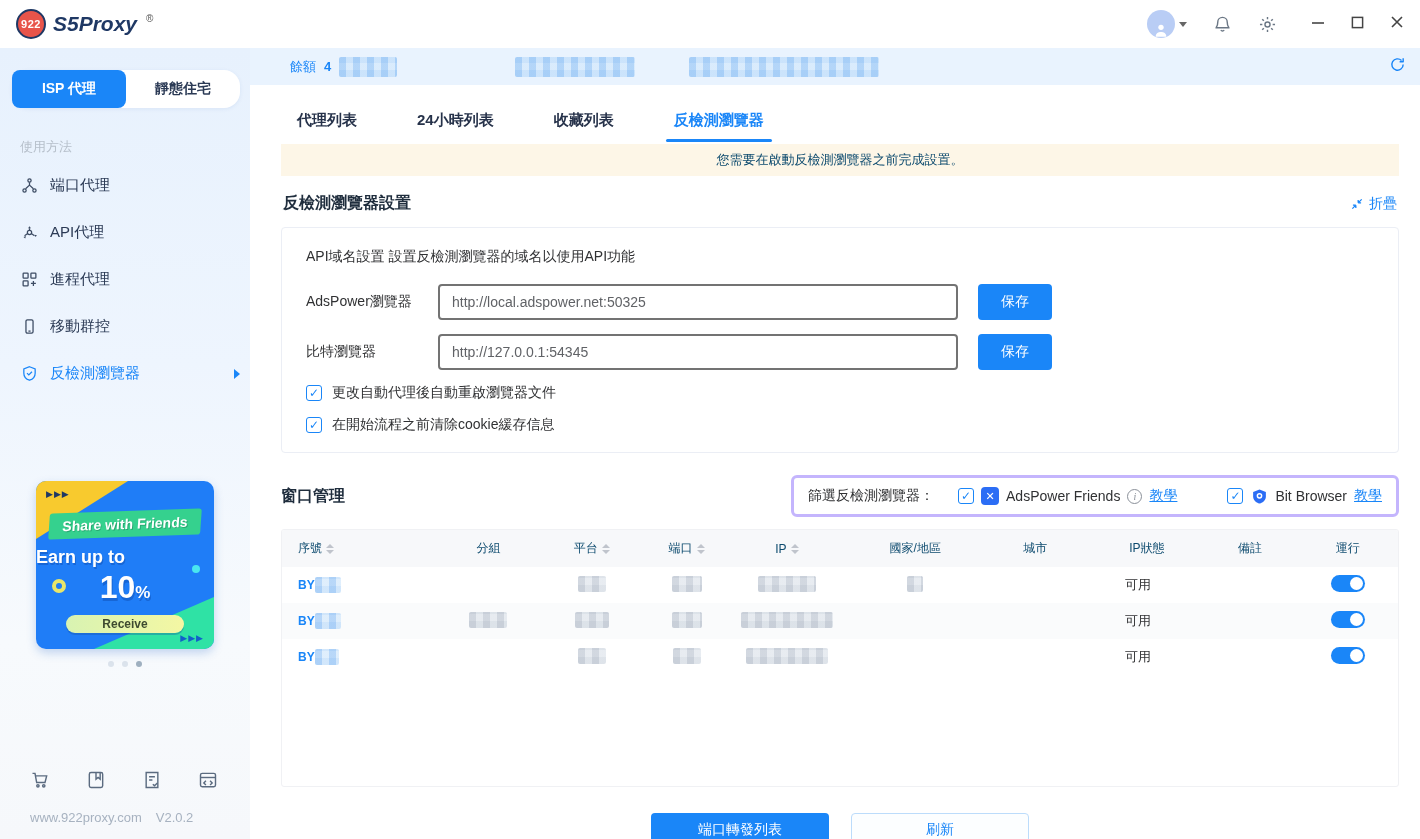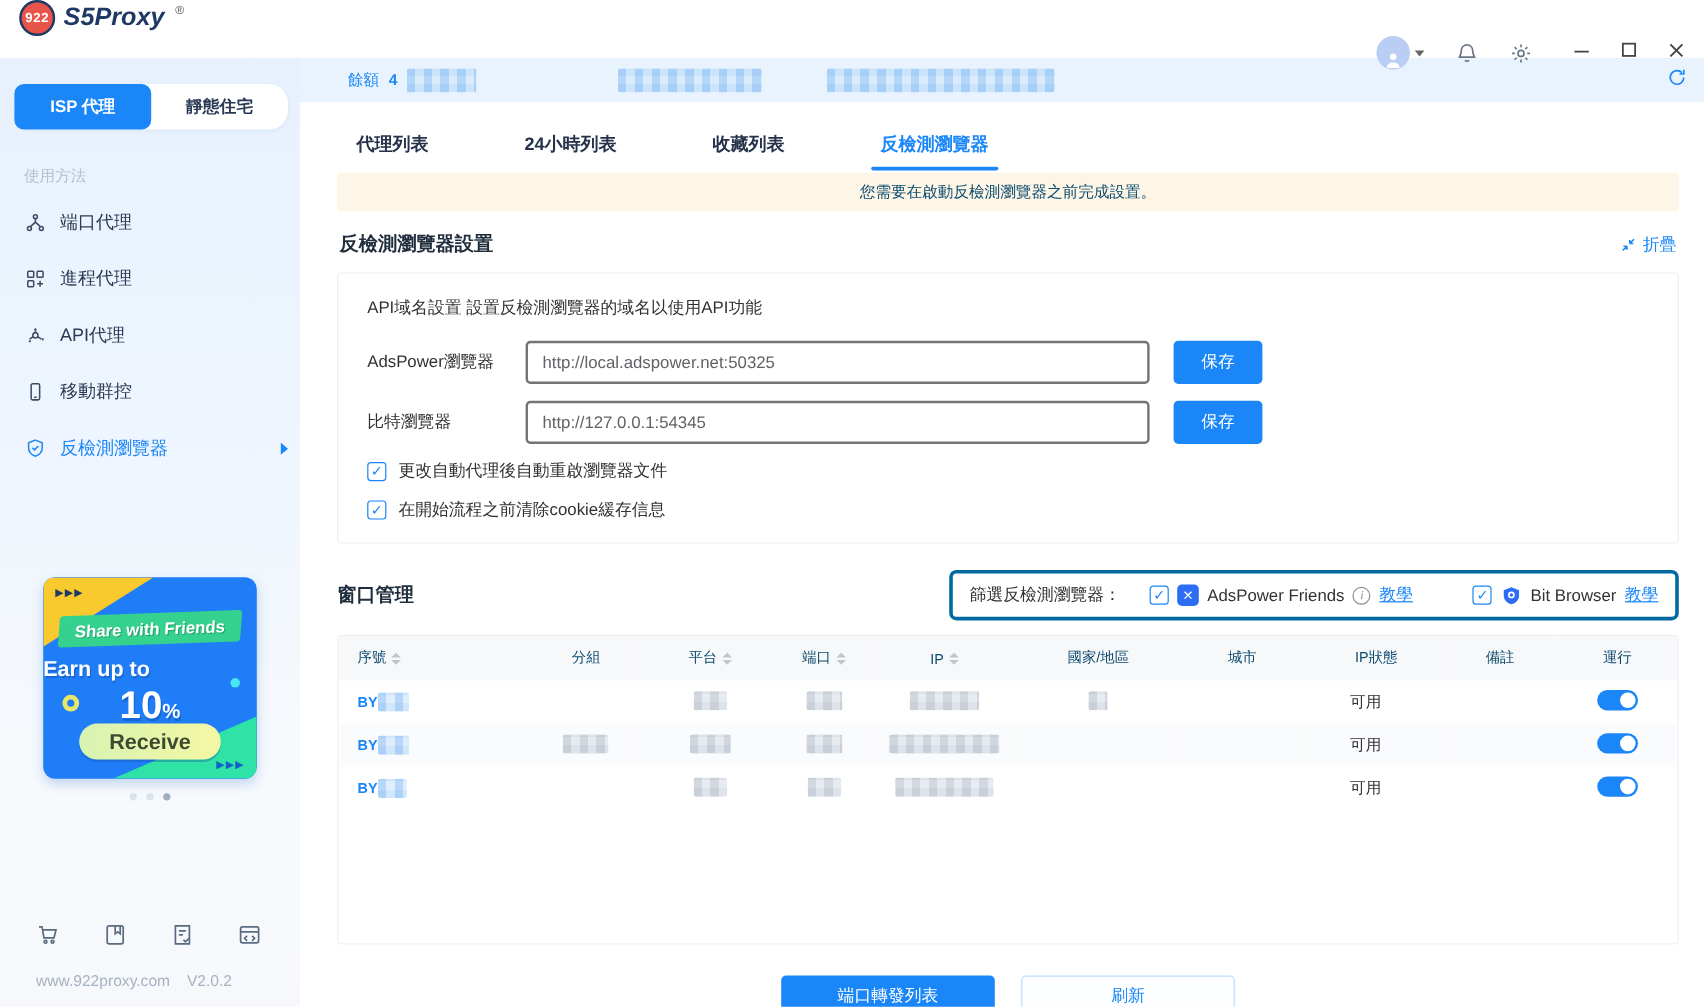--- a/index.html
+++ b/index.html
@@ -1,20 +1,20 @@
 <!DOCTYPE html>
 <html><head>
 <meta charset="utf-8">
 <style>
   * { margin:0; padding:0; box-sizing:border-box; }
   html,body { width:1420px; height:839px; font-family:"Liberation Sans","DejaVu Sans",sans-serif; background:#fff; overflow:hidden; }
   .app { position:relative; width:1420px; height:839px; background:#fff; }
 
   
-  .titlebar { position:absolute; top:0; left:0; right:0; height:48px; background:#fff; display:flex; align-items:flex-start; padding:0 16px; z-index:30;flex-direction:column; }
+  .titlebar { position:absolute; top:0; left:0; right:0; height:48px; background:#fff; display:flex; align-items:center; padding:0 16px; z-index:30; }
   .logo { display:flex; align-items:center; gap:7px; }
   .logo-badge { width:30px; height:30px; border-radius:50%; background:#e8544a; border:2px solid #1f3864; color:#fff; font-size:11px; font-weight:bold; display:flex; align-items:center; justify-content:center; letter-spacing:.5px; }
   .logo-text { font-size:21px; font-weight:bold; font-style:italic; color:#1f3864; }
   .logo-reg { font-size:10px; color:#555; margin-left:2px; align-self:flex-start; margin-top:4px; }
   .tb-right { margin-left:auto; display:flex; align-items:center; gap:26px; }
   .avatar-wrap { display:flex; align-items:center; gap:4px; }
   .avatar { width:28px; height:28px; border-radius:50%; background:#b9cdf5; display:flex; align-items:flex-end; justify-content:center; overflow:hidden; }
   .avatar svg { display:block; }
   .caret-down { width:0; height:0; border-left:4px solid transparent; border-right:4px solid transparent; border-top:5px solid #666; }
   .tb-icon { color:#6b7785; display:flex; align-items:center; }
@@ -36,21 +36,21 @@
   .banner { margin:84px auto 0; width:178px; height:168px; background:#1f7df7; border-radius:10px; position:relative; overflow:hidden; box-shadow:0 4px 10px rgba(30,100,200,.25); }
   .banner .tri-y { position:absolute; top:0; left:0; width:92px; height:58px; background:#f8ca2e; clip-path:polygon(0 0,100% 0,0 100%); }
   .banner .tri-g { position:absolute; bottom:0; right:0; width:120px; height:52px; background:#2fe2a5; clip-path:polygon(100% 0,100% 100%,0 100%); }
   .banner .arr { position:absolute; font-size:9px; color:#1f3864; letter-spacing:1px; font-weight:bold; }
   .banner .arr.tl { top:8px; left:10px; }
   .banner .arr.br { bottom:6px; right:10px; color:#1260c9; }
   .ribbon { position:absolute; top:30px; left:13px; right:13px; background:#35d18e; color:#fff; font-weight:bold; font-size:14px; text-align:center; padding:5px 0; transform:rotate(-2deg) skewX(-6deg); border-radius:3px; text-shadow:1px 1px 0 rgba(20,90,60,.35); }
   .earn { position:absolute; top:66px; width:100%; text-align:left; color:#fff; font-weight:bold; font-size:18px; text-shadow:1px 2px 0 rgba(16,80,180,.5); }
   .pct { position:absolute; top:88px; width:100%; text-align:center; color:#fff; font-weight:bold; font-size:32px; text-shadow:1px 3px 0 rgba(16,80,180,.5); }
   .pct small { font-size:17px; }
-  .receive { position:absolute; bottom:16px; left:30px; right:30px; background:linear-gradient(90deg,#d8f3b2,#f4f7a3); border:none; border-radius:16px; height:30px; font-weight:bold; font-size:18px; color:#3e4a30; cursor:pointer; box-shadow:0 2px 0 rgba(20,80,160,.35); }
+  .receive { position:absolute; bottom:16px; left:30px; right:30px; background:linear-gradient(90deg,#d8f3b2,#f4f7a3); border:none; border-radius:16px; height:18px; font-weight:bold; font-size:12px; color:#3e4a30; cursor:pointer; box-shadow:0 2px 0 rgba(20,80,160,.35); }
   .ring { position:absolute; left:16px; top:98px; width:14px; height:14px; border:4px solid #e9e66a; border-radius:50%; }
   .dot-c { position:absolute; right:14px; top:84px; width:8px; height:8px; background:#49e6f0; border-radius:50%; }
   .dots { display:flex; gap:8px; justify-content:center; margin-top:12px; }
   .dots span { width:6px; height:6px; border-radius:50%; background:#dbe3ec; }
   .dots span.on { background:#9fb0c0; }
   .side-tools { margin-top:auto; display:flex; justify-content:space-between; padding:0 32px 0 30px; color:#5b6b80; }
   .side-tools .ticon { cursor:pointer; }
   .side-foot { padding:16px 0 14px 30px; color:#a7b2c0; font-size:13px; display:flex; gap:14px; }
 
   
@@ -61,42 +61,42 @@
   .px { display:inline-block; height:16px; border-radius:2px; background-image:
       repeating-linear-gradient(90deg, rgba(140,190,245,.55) 0 7px, rgba(205,228,250,.45) 7px 14px),
       repeating-linear-gradient(0deg, rgba(170,210,248,.5) 0 7px, rgba(222,238,252,.5) 7px 14px); }
   .px.g { background-image:
       repeating-linear-gradient(90deg, rgba(170,180,195,.45) 0 7px, rgba(215,222,230,.4) 7px 14px),
       repeating-linear-gradient(0deg, rgba(185,195,208,.4) 0 7px, rgba(228,233,240,.45) 7px 14px); }
   .px.tall { height:20px; }
   .refresh { margin-left:auto; color:#1a86f8; cursor:pointer; font-size:16px; }
 
   .content { padding:10px 21px 0 31px; }
-  .tabs { display:flex; gap:76px; padding:8px 0 0 14px; }
+  .tabs { display:flex; gap:56px; padding:8px 0 0 14px; }
   .tab { font-size:15px; font-weight:bold; color:#26324a; padding:8px 2px 12px; cursor:pointer; position:relative; }
   .tab.active { color:#1a86f8; }
   .tab.active::after { content:""; position:absolute; left:-6px; right:-6px; bottom:0; height:3px; background:#1a86f8; border-radius:2px; }
   .notice { margin-top:2px; background:#fdf6e7; color:#0c4a6e; font-size:13px; text-align:center; padding:7px 0; }
 
   .sec-head { display:flex; align-items:center; margin-top:17px; padding:0 2px; }
   .sec-title { font-size:16px; font-weight:bold; color:#1f2d3d; }
   .collapse { margin-left:auto; color:#1a86f8; font-size:14px; display:flex; align-items:center; gap:5px; cursor:pointer; }
 
   .card { margin-top:13px; border:1px solid #ebeef5; border-radius:4px; padding:20px 24px 18px; }
   .api-head { font-size:14px; color:#303133; margin-bottom:18px; }
   .frow { display:flex; align-items:center; margin-bottom:14px; gap:14px; }
   .flabel { width:118px; font-size:14px; color:#303133; }
   .finput { width:520px; height:36px; border:2px solid #737373; border-radius:4px; padding:0 12px; font-size:14px; color:#606266; font-family:"Liberation Sans",sans-serif; }
   .savebtn { width:74px; height:36px; background:#1a86f8; color:#fff; border:none; border-radius:4px; font-size:14px; cursor:pointer; margin-left:6px; }
   .chkrow { display:flex; align-items:center; gap:10px; margin-top:14px; font-size:14px; color:#303133; }
   .chk { width:16px; height:16px; border:1px solid #1a86f8; border-radius:3px; background:#fff; color:#1a86f8; font-size:12px; font-weight:bold; display:flex; align-items:center; justify-content:center; cursor:pointer; }
 
   .wm-row { display:flex; align-items:center; margin-top:22px; }
   .wm-title { font-size:16px; font-weight:bold; color:#1f2d3d; }
-  .filterbox { margin-left:auto; border:3px solid #0369a1; border-radius:6px; padding:9px 14px; display:flex; align-items:center; gap:10px; font-size:14px; color:#303133; }
+  .filterbox { margin-left:auto; border:3px solid #c4b5fd; border-radius:6px; padding:9px 14px; display:flex; align-items:center; gap:10px; font-size:14px; color:#303133; }
   .filterbox .flt { display:flex; align-items:center; gap:7px; margin-left:14px; }
   .badge-ads { width:18px; height:18px; border-radius:4px; background:#2b6df5; color:#fff; font-size:11px; font-weight:bold; display:flex; align-items:center; justify-content:center; }
   .badge-bit { width:18px; height:18px; color:#2b6df5; display:flex; align-items:center; justify-content:center; }
   .info-i { width:15px; height:15px; border:1px solid #8a9099; border-radius:50%; color:#8a9099; font-size:10px; display:flex; align-items:center; justify-content:center; font-style:italic; font-family:"Liberation Serif",serif; }
   .tut { color:#1a86f8; text-decoration:underline; cursor:pointer; }
 
   .tablebox { margin-top:12px; border:1px solid #f0f1f4; border-radius:3px; overflow:hidden; height:258px; display:flex; flex-direction:column; }
   table.grid { width:100%; border-collapse:collapse; table-layout:fixed; }
   .grid th { background:#f7f8fa; color:#0c4a6e; font-weight:normal; font-size:12px; height:37px; text-align:center; }
   .grid th:first-child { text-align:left; padding-left:16px; }
@@ -176,37 +176,37 @@
               <circle cx="5" cy="19" r="2.3"></circle>
               <circle cx="19" cy="19" r="2.3"></circle>
               <path d="M12 7.5v4M12 11.5l-5.5 5M12 11.5l5.5 5"></path>
             </svg>
         </span>
         <span>端口代理</span>
       </div>
       <div class="nav-item">
         <span class="nicon">
           <svg width="17" height="17" viewBox="0 0 24 24" fill="none" stroke="currentColor" stroke-width="1.8">
+              <circle cx="12" cy="12" r="3"></circle>
+              <path d="M12 3l2 3h-4zM3.5 18.5L7 17l-1 3.5zM20.5 18.5L19 15l3.5 1z" fill="currentColor" stroke="none"></path>
+              <path d="M12 9V6M9.5 13.5l-4.5 3M14.5 13.5l4.5 3"></path>
+            </svg>
+        </span>
+        <span>API代理</span>
+      </div>
+      <div class="nav-item">
+        <span class="nicon">
+          <svg width="17" height="17" viewBox="0 0 24 24" fill="none" stroke="currentColor" stroke-width="1.8">
               <rect x="3" y="3" width="7" height="7" rx="1"></rect>
               <rect x="14" y="3" width="7" height="7" rx="1"></rect>
               <rect x="3" y="14" width="7" height="7" rx="1"></rect>
               <path d="M17.5 14v7M14 17.5h7"></path>
             </svg>
         </span>
         <span>進程代理</span>
-      </div>
-      <div class="nav-item">
-        <span class="nicon">
-          <svg width="17" height="17" viewBox="0 0 24 24" fill="none" stroke="currentColor" stroke-width="1.8">
-              <circle cx="12" cy="12" r="3"></circle>
-              <path d="M12 3l2 3h-4zM3.5 18.5L7 17l-1 3.5zM20.5 18.5L19 15l3.5 1z" fill="currentColor" stroke="none"></path>
-              <path d="M12 9V6M9.5 13.5l-4.5 3M14.5 13.5l4.5 3"></path>
-            </svg>
-        </span>
-        <span>API代理</span>
       </div>
       <div class="nav-item">
         <span class="nicon">
           <svg width="17" height="17" viewBox="0 0 24 24" fill="none" stroke="currentColor" stroke-width="1.8">
               <rect x="7" y="2.5" width="10" height="19" rx="2"></rect>
               <path d="M10.5 18.5h3"></path>
             </svg>
         </span>
         <span>移動群控</span>
       </div>

